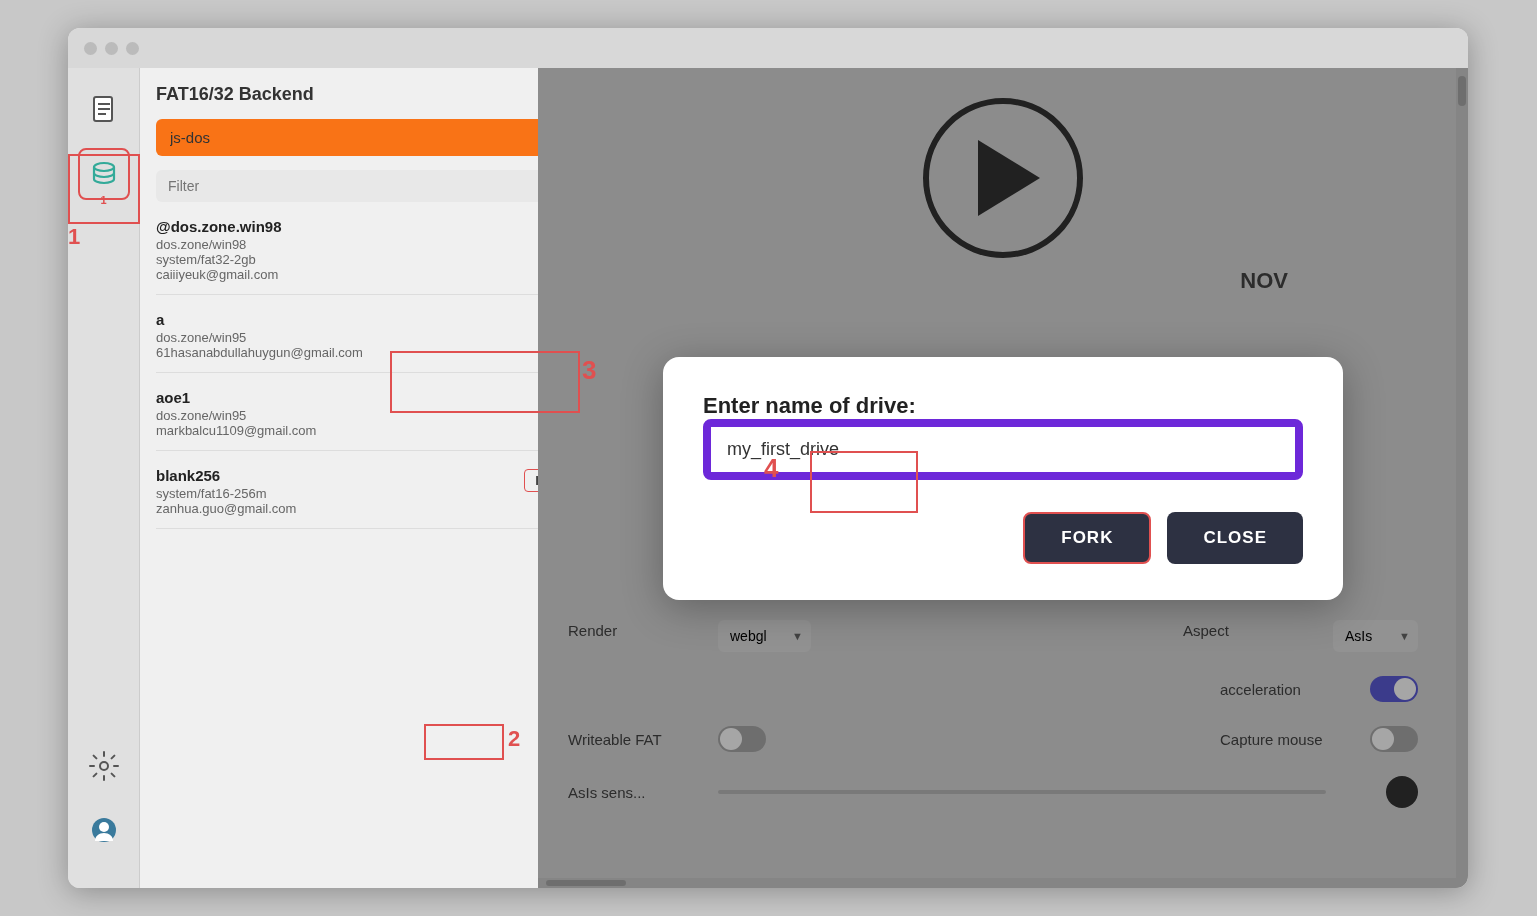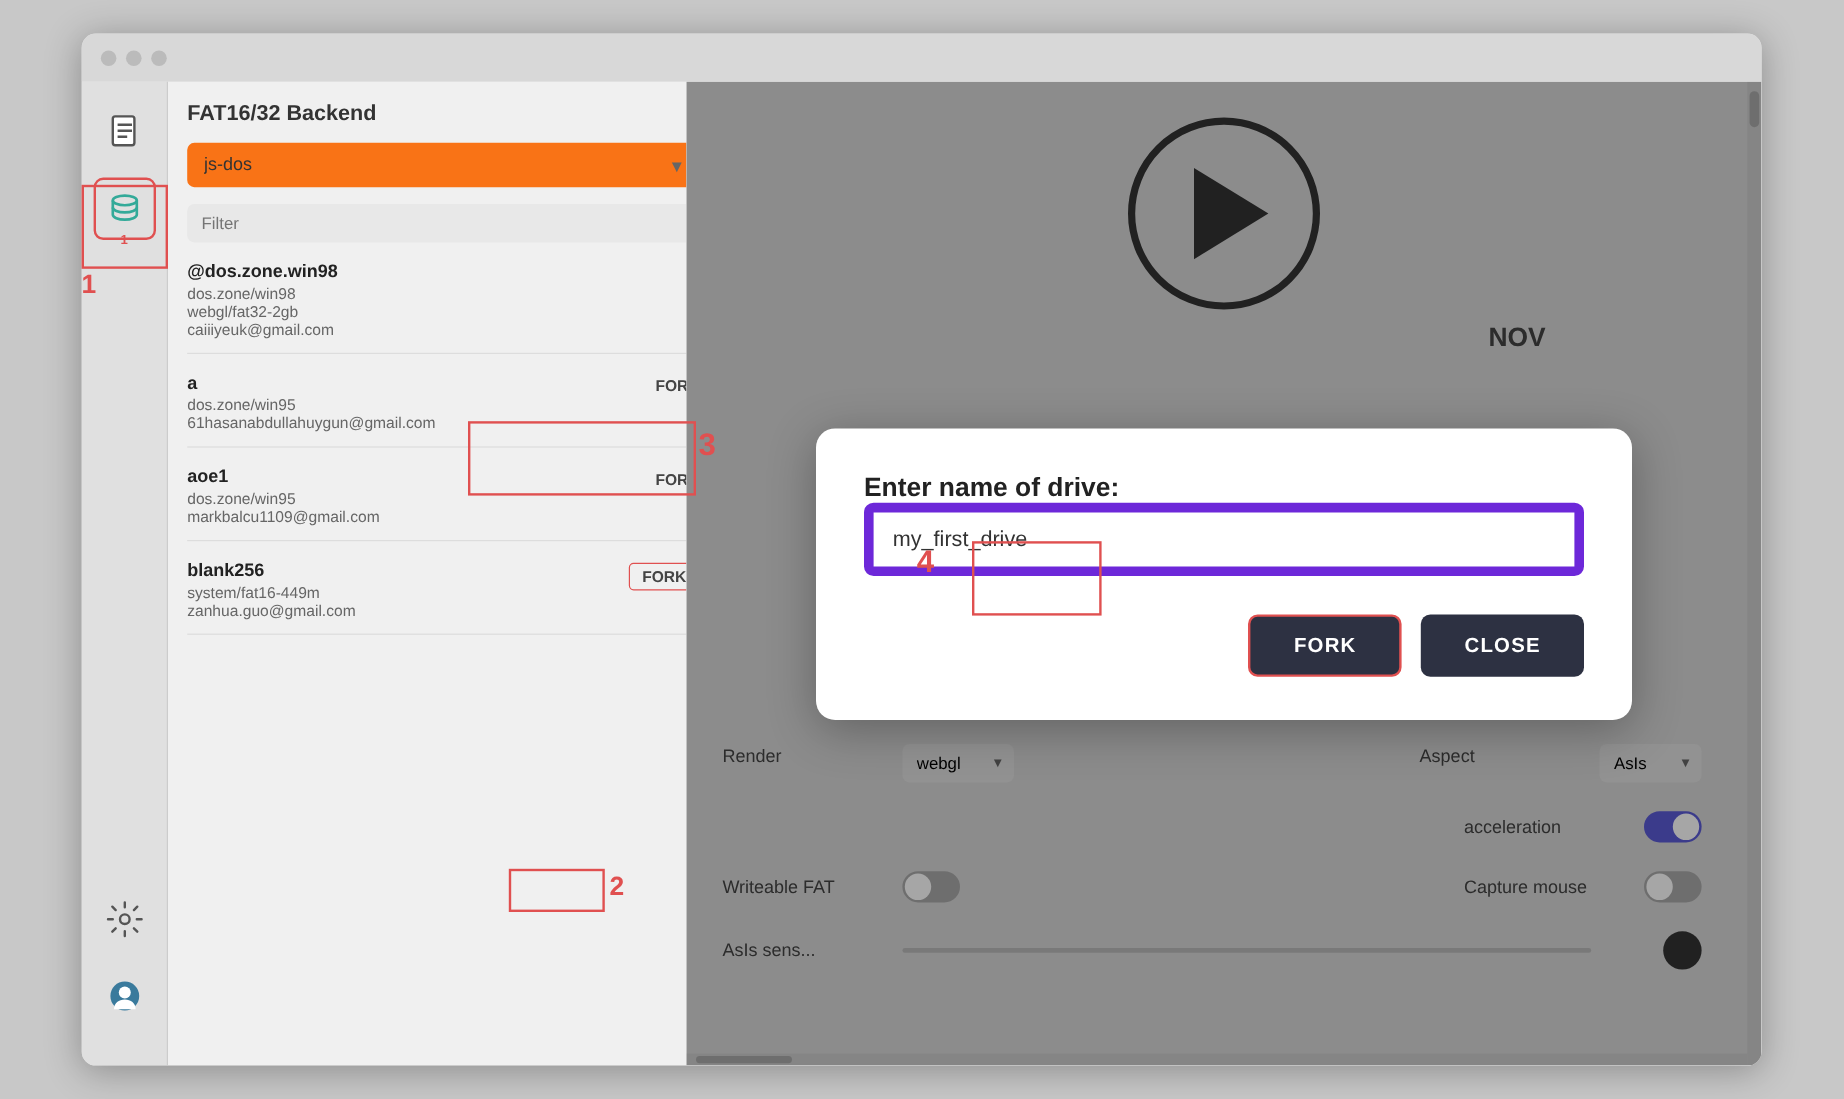--- a/index.html
+++ b/index.html
@@ -501,40 +501,40 @@
         <div class="icon-btn">
           <svg viewBox="0 0 32 32" fill="none" xmlns="http://www.w3.org/2000/svg">
             <rect x="4" y="4" width="24" height="24" rx="12" fill="#3a7a9c"></rect>
             <circle cx="16" cy="13" r="5" fill="white"></circle>
             <path d="M7 27c0-5 4-8 9-8s9 3 9 8" fill="white"></path>
           </svg>
         </div>
       </div>
     </div>
 
-    <div style="display:flex; overflow:hidden; width:432px; flex-shrink:0;">
+    <div style="display:flex; overflow:hidden; width:398px; flex-shrink:0;">
       <div class="left-panel">
         <div class="panel-title">FAT16/32 Backend</div>
 
         <div class="dropdown-wrapper">
           <select class="dropdown-select">
             <option>js-dos</option>
           </select>
           <span class="dropdown-arrow">▼</span>
         </div>
 
         <input class="filter-input" type="text" placeholder="Filter" style="">
 
 
         <div class="drive-item">
           <div class="drive-row">
             <div>
               <div class="drive-name">@dos.zone.win98</div>
               <div class="drive-sub">dos.zone/win98</div>
-              <div class="drive-sub">webgl/fat32-2gb</div>
+              <div class="drive-sub">system/fat32-2gb</div>
               <div class="drive-sub">caiiiyeuk@gmail.com</div>
             </div>
           </div>
         </div>
 
         <div class="drive-item">
           <div class="drive-row">
             <div>
               <div class="drive-name">a</div>
               <div class="drive-sub">dos.zone/win95</div>
@@ -552,21 +552,21 @@
               <div class="drive-sub">markbalcu1109@gmail.com</div>
             </div>
             <button class="fork-btn-plain">FORK</button>
           </div>
         </div>
 
         <div class="drive-item">
           <div class="drive-row">
             <div>
               <div class="drive-name">blank256</div>
-              <div class="drive-sub">system/fat16-449m</div>
+              <div class="drive-sub">system/fat16-256m</div>
               <div class="drive-sub">zanhua.guo@gmail.com</div>
             </div>
             <button class="fork-btn">FORK</button>
           </div>
         </div>
       </div>
 
       <div class="left-scroll">
         <div class="left-scroll-thumb"></div>
       </div>

